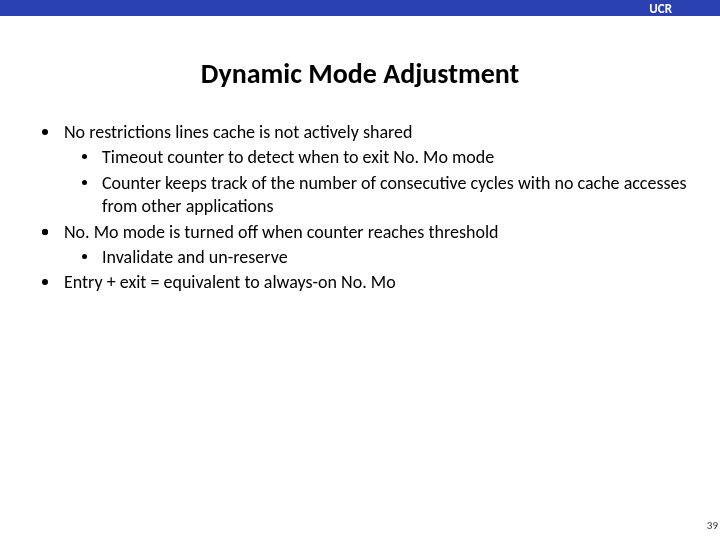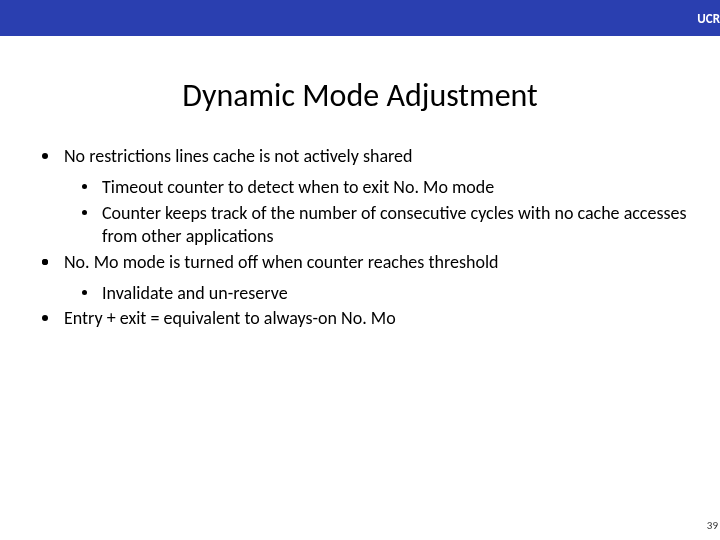--- a/index.html
+++ b/index.html
@@ -4,35 +4,36 @@
 <style>
   * { margin: 0; padding: 0; box-sizing: border-box; }
   html, body { width: 720px; height: 540px; overflow: hidden; }
   body {
     font-family: Calibri, "Segoe UI", Arial, sans-serif;
     background: #ffffff;
     position: relative;
   }
   .header-bar {
     background: #2a3fb0;
-    height: 36px;
+    height: 16px;
     width: 100%;
     display: flex;
     justify-content: flex-end;
     align-items: center;
+    padding-right: 48px;
   }
   .header-label {
     color: #ffffff;
     font-size: 13px;
     font-weight: bold;
   }
   .title {
     text-align: center;
-    font-size: 32px;
-    font-weight: 400;
+    font-size: 28px;
+    font-weight: 700;
     color: #000000;
     margin-top: 40px;
     margin-bottom: 30px;
   }
   .content {
     padding: 0 30px 0 30px;
   }
   ul.outer {
     list-style: none;
     padding-left: 0;
@@ -51,21 +52,21 @@
     left: 12px;
     top: 8px;
     width: 6px;
     height: 6px;
     background: #000000;
     border-radius: 50%;
   }
   ul.inner {
     list-style: none;
     padding-left: 0;
-    margin-top: 8px;
+    margin-top: 2px;
   }
   ul.inner > li {
     position: relative;
     padding-left: 38px;
     font-size: 18px;
     line-height: 1.3;
     color: #000000;
     margin-bottom: 2px;
   }
   ul.inner > li::before {

